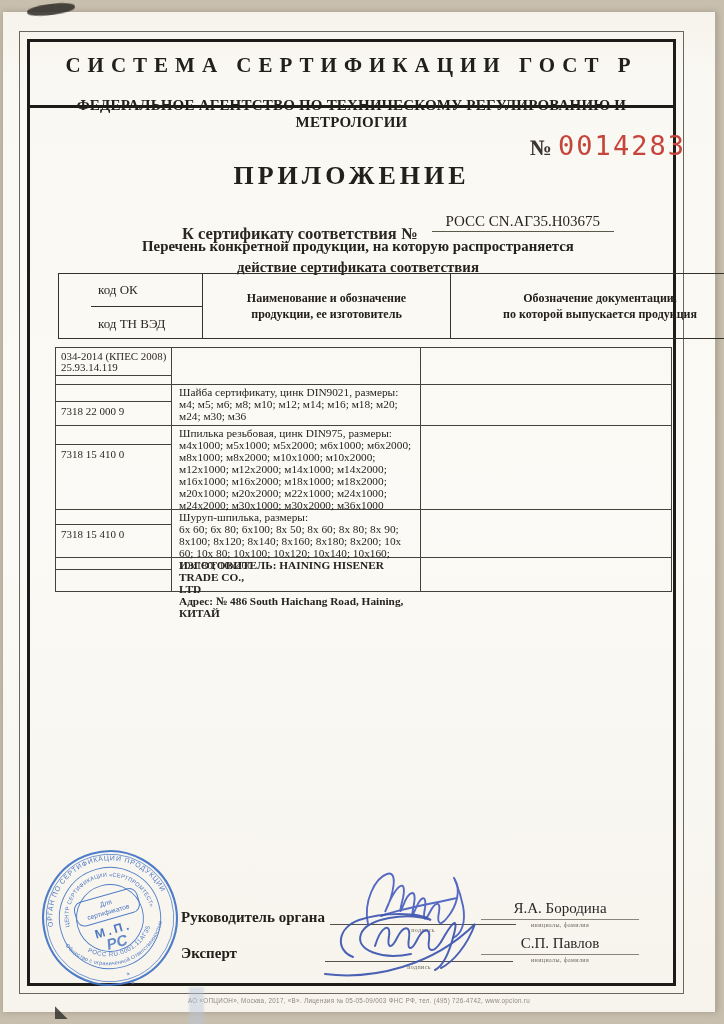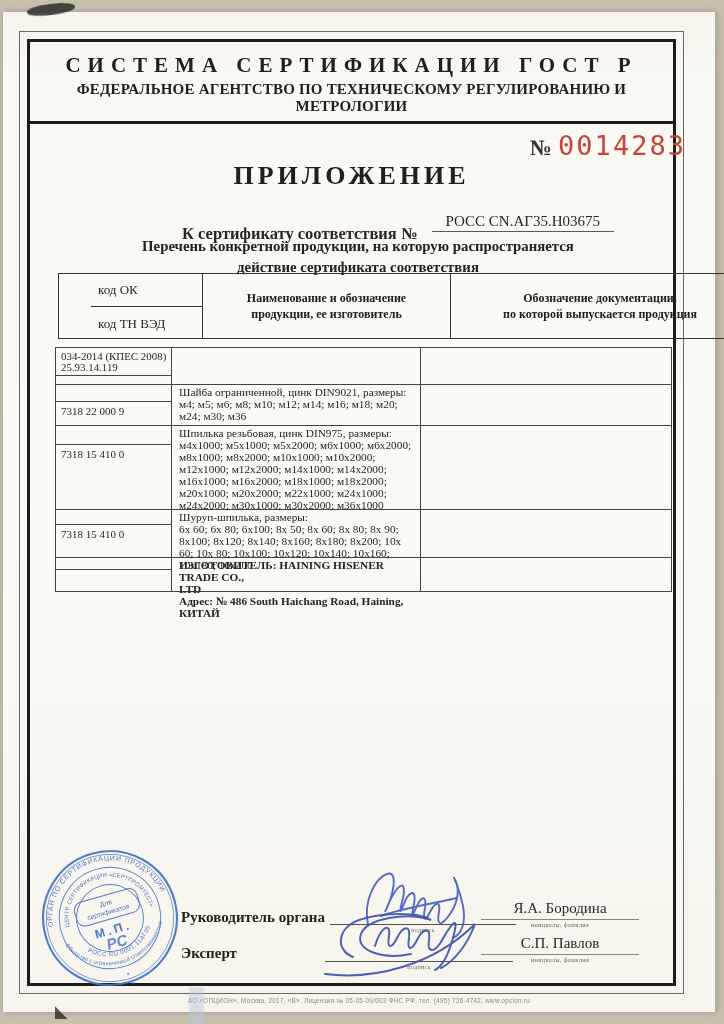--- a/index.html
+++ b/index.html
@@ -19,30 +19,30 @@
   }
   .frame-outer {
     position:absolute; left:16px; top:19px; width:665px; height:963px;
     border:1.5px solid #6b675d;
   }
   .frame-inner {
     position:absolute; left:7px; top:7px; right:7px; bottom:7px;
     border:3px solid #1d1c19;
   }
   .header-band {
-    position:absolute; left:0; top:0; right:0; height:82px;
+    position:absolute; left:0; top:0; right:0; height:66px;
     border-bottom:3px solid #1d1c19;
     text-align:center;
   }
   .system-title {
     margin-top:11px;
     font-size:21px; font-weight:bold; letter-spacing:7px; color:#22201b;
   }
   .agency-title {
-    margin-top:3px;
+    margin-top:19px;
     font-size:15px; font-weight:bold; letter-spacing:.2px; color:#22201b;
   }
   .form-number {
     position:absolute; left:500px; top:88px; white-space:nowrap;
   }
   .form-number .nsign { font-size:22px; font-weight:bold; color:#3a362e; margin-right:6px; }
   .form-number .digits {
     font-family:"DejaVu Sans Mono", monospace;
     font-size:27px; letter-spacing:2px; color:#c5453c;
   }
@@ -190,21 +190,21 @@
           </div>
           <div class="cc3"></div>
         </div>
 
         <div class="row rB">
           <div class="cc1">
             <div class="strip"></div>
             <div class="code">7318 22 000 9</div>
           </div>
           <div class="cc2">
-            <div class="prod">Шайба ограниченной, цинк DIN9021, размеры:
+            <div class="prod">Шайба сертификату, цинк DIN9021, размеры:
 м4; м5; м6; м8; м10; м12; м14; м16; м18; м20; м24;  м30; м36</div>
           </div>
           <div class="cc3"></div>
         </div>
 
         <div class="row rC">
           <div class="cc1">
             <div class="strip"></div>
             <div class="code">7318 15 410 0</div>
           </div>

